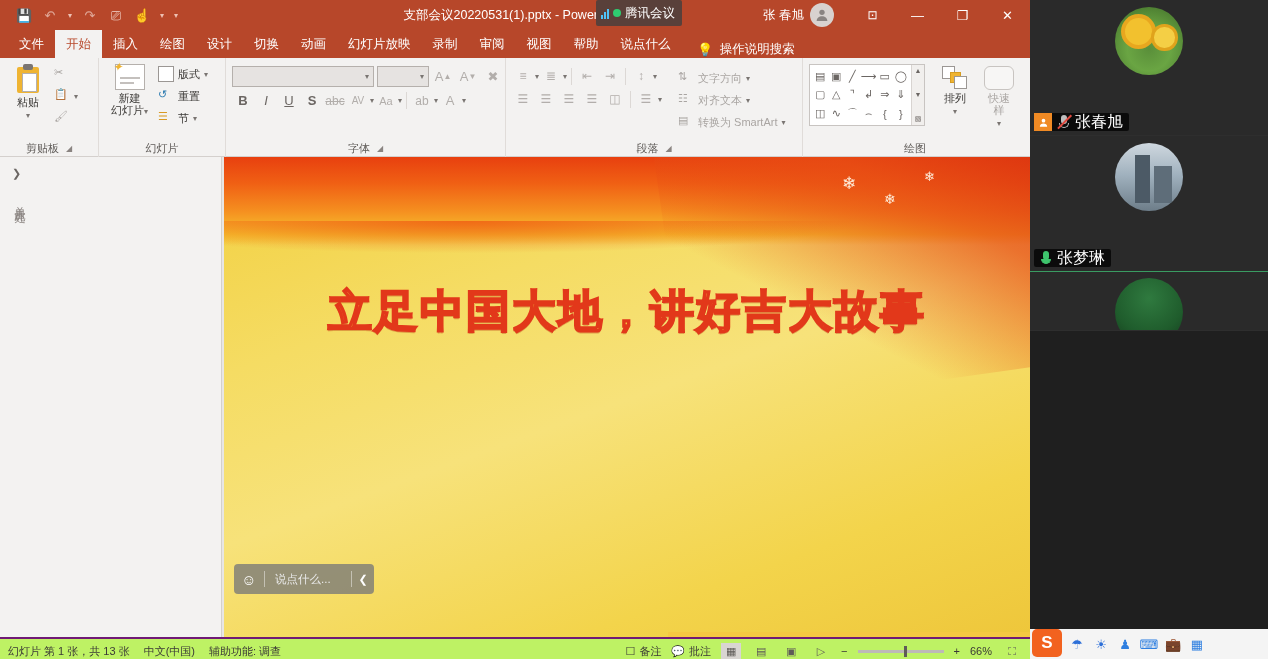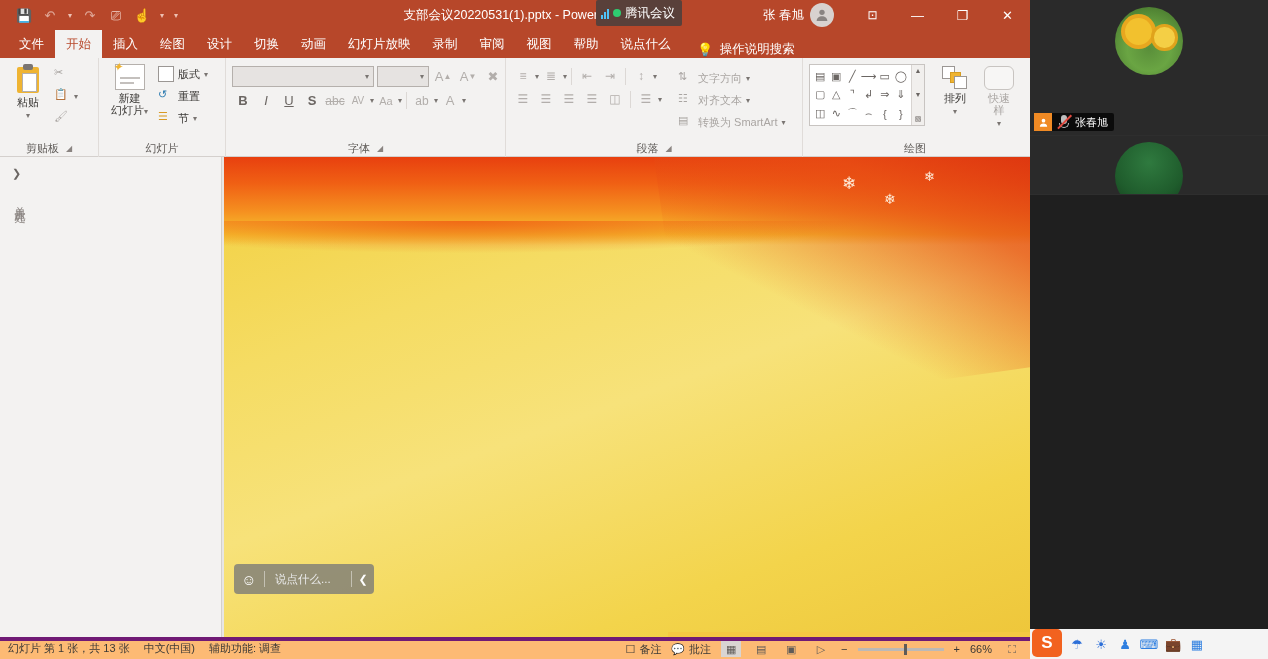--- a/index.html
+++ b/index.html
@@ -199,22 +199,22 @@
     display: flex; align-items: center; color: #ffffff; font-size: 11.5px;
   }
   .chatbar .emo { width: 30px; display: flex; align-items: center; justify-content: center; font-size: 15px; }
   .chatbar .sep { width: 1px; height: 16px; background: rgba(255,255,255,.45); }
   .chatbar .ph { flex: 1; padding-left: 10px; color: #eaeaea; }
   .chatbar .cl { width: 22px; display: flex; align-items: center; justify-content: center; font-size: 11px; }
 
   
   .statusbar {
     position: absolute; left: 0; bottom: 0; width: 1030px; height: 22px;
-    background: #fdba74; border-top: 4px solid #701a75;
-    display: flex; align-items: flex-start; font-size: 11px; color: #3b3936;
+    background: #bef264; border-top: 2px solid #701a75;
+    display: flex; align-items: flex-end; font-size: 11px; color: #3b3936;
     overflow: hidden;
   }
   .sb-left { display: flex; align-items: center; gap: 14px; padding-left: 8px; }
   .sb-right { position: absolute; right: 8px; display: flex; align-items: center; gap: 10px; }
   .sb-item { display: flex; align-items: center; gap: 4px; white-space: nowrap; }
   .viewbtn { width: 20px; height: 16px; display: flex; align-items: center; justify-content: center; color: #5f5b58; font-size: 11px; }
   .viewbtn.active { background: #d9d5d2; }
   .zoombar { width: 86px; height: 3px; background: #bdb9b6; position: relative; }
   .zoombar i { position: absolute; left: 46px; top: -4px; width: 3px; height: 11px; background: #5f5b58; }
   .yellowbar { position: absolute; left: 668px; bottom: 14px; width: 362px; height: 8px; background: #f5c842; }
@@ -241,21 +241,21 @@
   .tile.plain { border-bottom: 1px solid #2e2e2e; }
   .tile-video { position: absolute; left: 0; top: 0; width: 238px; height: 136px; background: #2a2a2a; }
   .pic { position: absolute; left: 50%; transform: translateX(-50%); top: 7px; width: 68px; height: 68px; border-radius: 50%; overflow: hidden; }
   .namechip {
     position: absolute; left: 4px; bottom: 4px; height: 18px; display: flex; align-items: center;
     background: rgba(0,0,0,.72); border-radius: 2px; padding-right: 6px;
   }
   .hostbadge { width: 18px; height: 18px; background: #f08a24; display: flex; align-items: center; justify-content: center; }
   .hostbadge svg { width: 11px; height: 11px; fill: #fff; }
   .namechip .mm { margin: 0 3px 0 4px; }
-  .namechip .nm { color: #ffffff; font-size: 11px; }
+  .namechip .nm { color: #ffffff; font-size: 16px; }
 
   
   .art-sunflower { background: radial-gradient(circle at 50% 62%, #5a8f3a 0%, #6aa543 40%, #3e6b28 100%); position: relative; width:100%; height:100%; }
   .art-sunflower::before { content:""; position:absolute; left:14%; top:16%; width:40%; height:40%; border-radius:50%; background:#f2c12e; box-shadow: 0 0 0 4px #e8a71f; }
   .art-sunflower::after { content:""; position:absolute; right:12%; top:30%; width:30%; height:30%; border-radius:50%; background:#f4cf45; box-shadow: 0 0 0 3px #e0a31c; }
   .art-street { background: linear-gradient(180deg,#cfd8df 0%, #9fb0bd 48%, #6d7d89 100%); position: relative; width:100%; height:100%; }
   .art-street::before { content:""; position:absolute; left:30%; top:18%; width:22%; height:70%; background:#4c5a66; }
   .art-street::after { content:""; position:absolute; left:58%; top:34%; width:26%; height:54%; background:#5e6d79; }
   .art-child { background: radial-gradient(circle at 50% 40%, #f6d8c4 0%, #e9b694 55%, #b97d55 100%); position: relative; width:100%; height:100%; }
   .art-child::before { content:""; position:absolute; left:26%; top:38%; width:9px; height:9px; border-radius:50%; background:#3a2418; box-shadow: 28px 0 0 #3a2418; }
@@ -558,20 +558,21 @@
       </div>
 
       <div class="slidepane">
         <div class="slide">
           <div class="slide-topband"></div>
           <div class="ribbon-swoosh"></div>
           <span class="dove" style="left:618px; top:16px;">❄</span>
           <span class="dove" style="left:660px; top:34px; font-size:14px;">❄</span>
           <span class="dove" style="left:700px; top:12px; font-size:13px;">❄</span>
 
+          <div class="slide-title">立足中国大地，讲好吉大故事</div>
         </div>
 
         <div class="chatbar">
           <span class="emo">☺</span>
           <span class="sep"></span>
           <span class="ph">说点什么...</span>
           <span class="sep"></span>
           <span class="cl">❮</span>
         </div>
       </div>
@@ -626,20 +627,34 @@
         </span>
         <span class="mic-mute mm">
             <i class="body"></i>
             <i class="stand"></i>
             <i class="slash"></i>
           </span>
         <span class="nm">张春旭</span>
       </div>
     </div>
 
+    <div class="tile">
+      <div class="tile-video">
+        <div class="pic">
+            <div class="art-street"></div>
+          </div>
+      </div>
+      <div class="namechip">
+        <span class="mic-mute mic-on mm">
+            <i class="body"></i>
+            <i class="stand"></i>
+          </span>
+        <span class="nm">张梦琳</span>
+      </div>
+    </div>
 
 
 
     <div class="tile plain" style="height:59px">
       <div class="tile-video" style="height:59px">
         <div class="pic" style="top:6px">
             <div class="art-tree"></div>
           </div>
       </div>
     </div>

